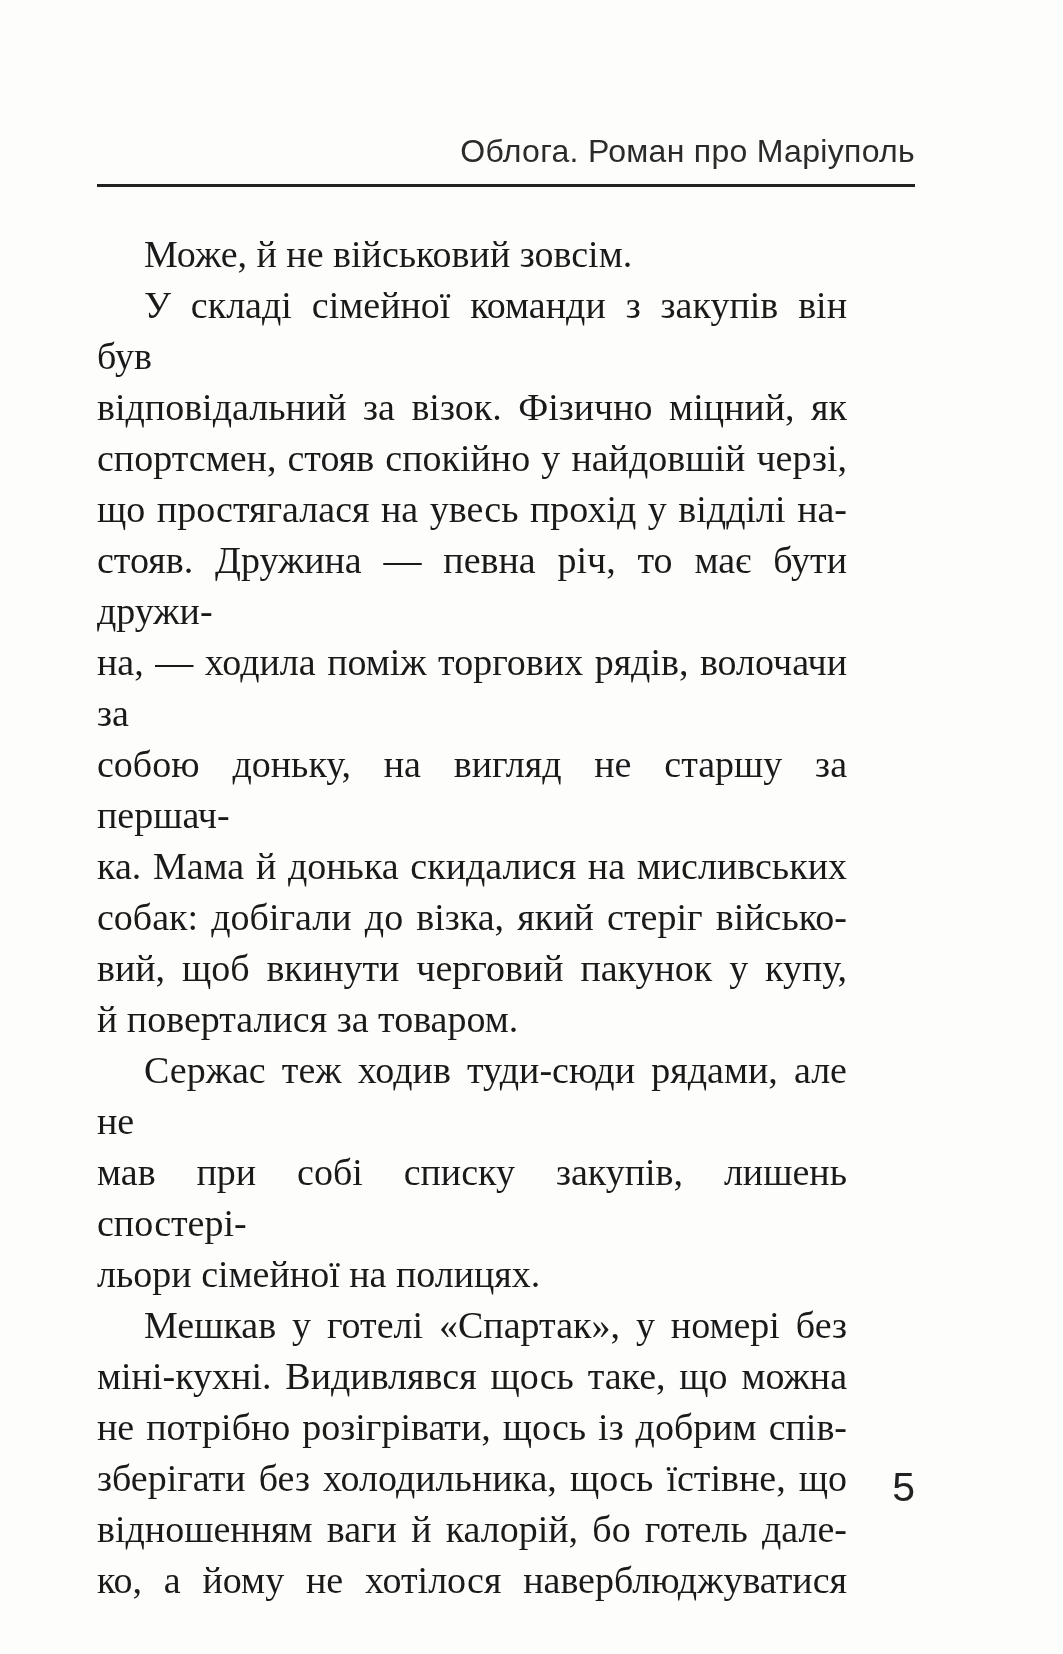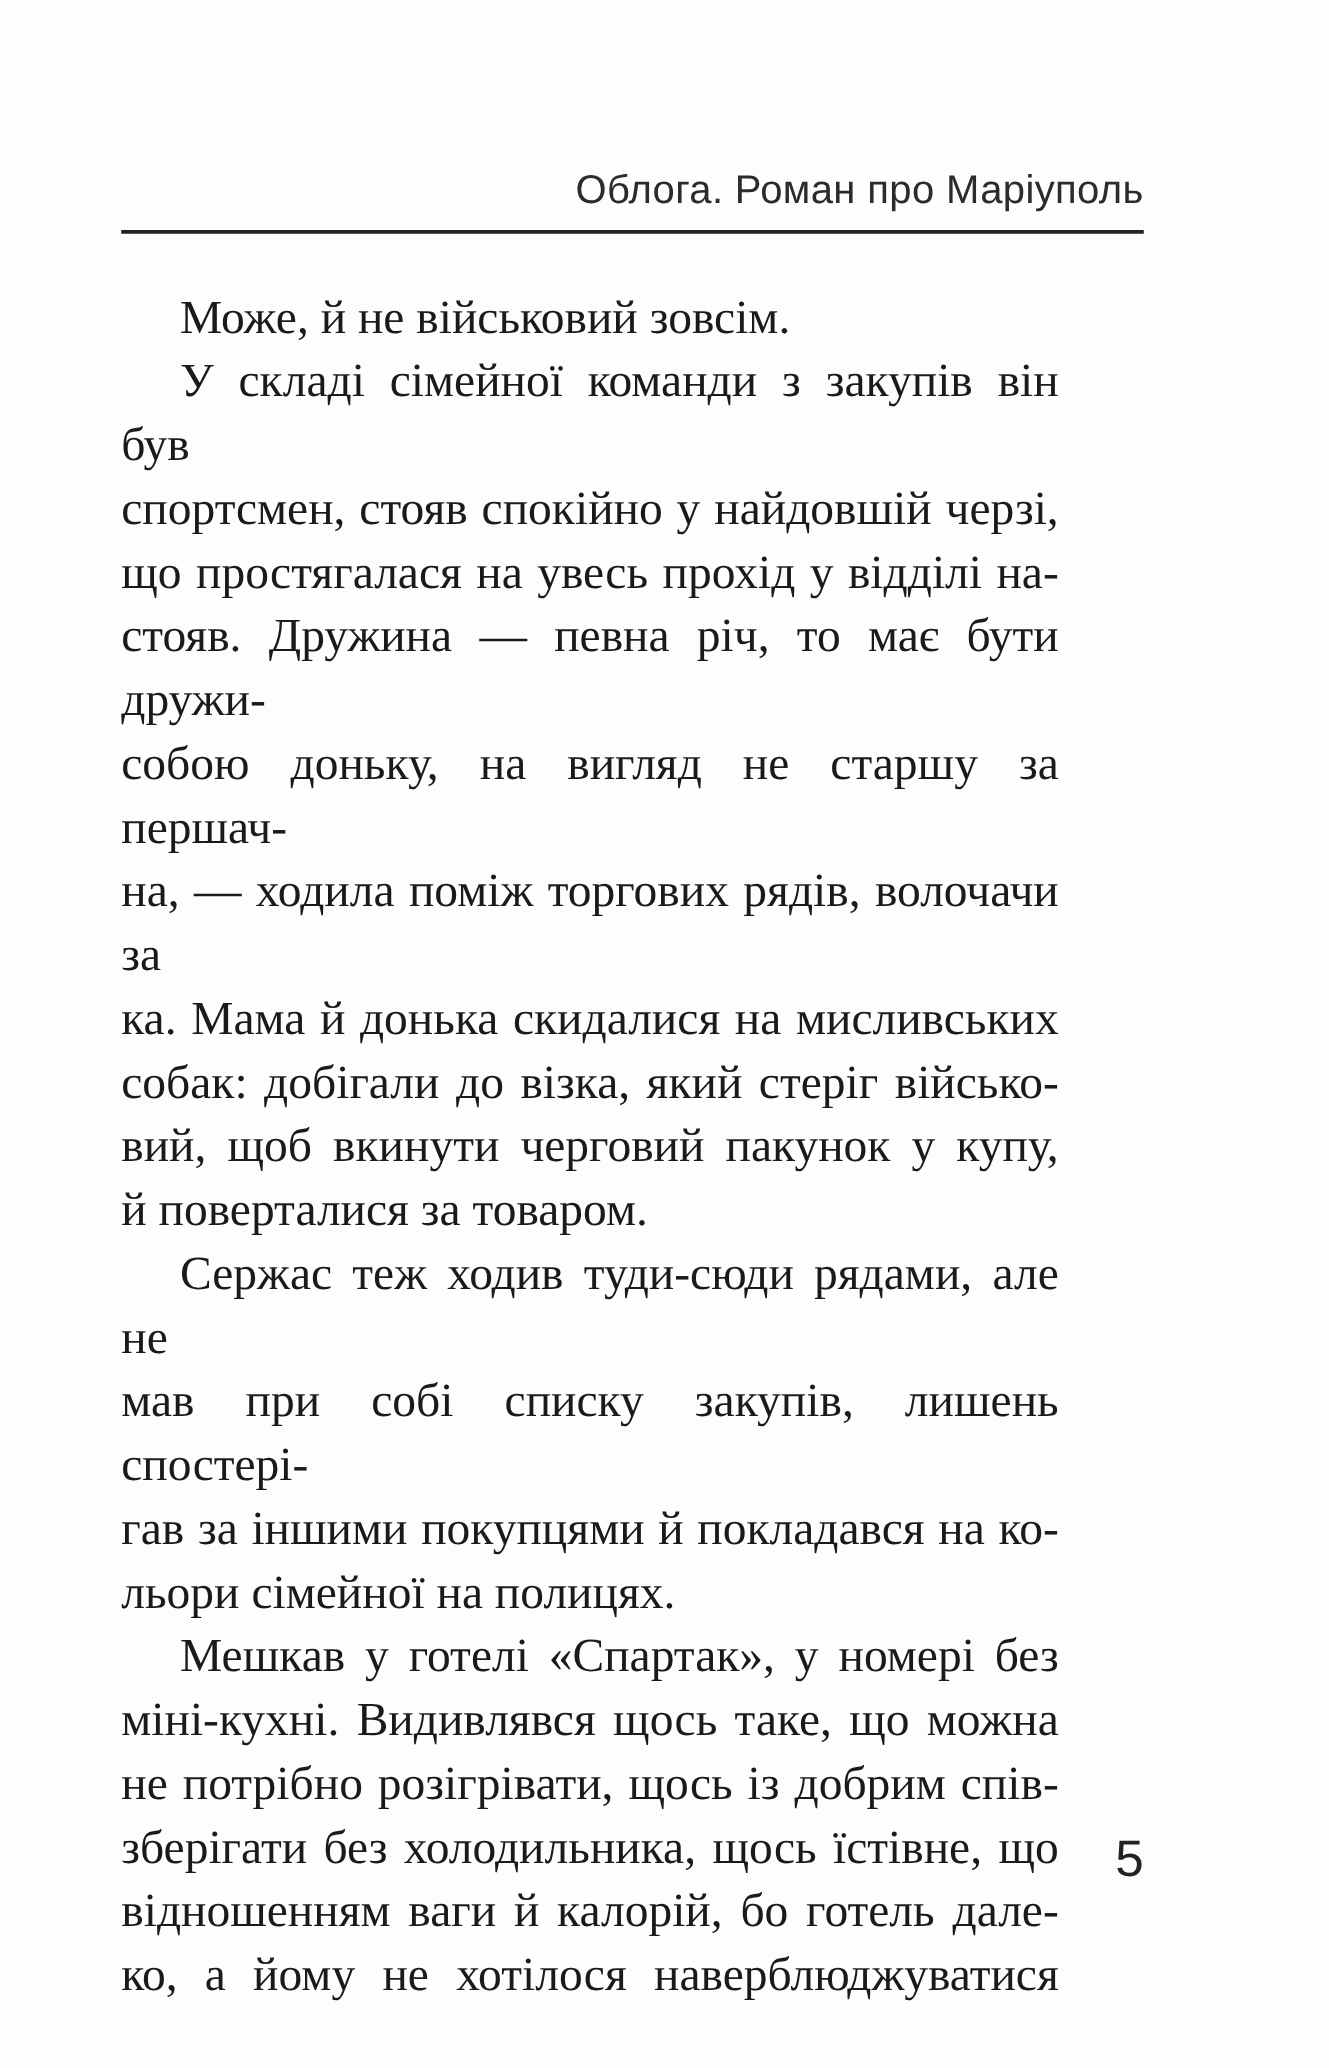--- a/index.html
+++ b/index.html
@@ -74,34 +74,34 @@
 
 <div class="page">
   <div class="running-head">Облога. Роман про Маріуполь</div>
   <div class="header-rule"></div>
   <div class="body-text">
       <div class="paragraph">
         <div class="line first endpara">Може, й не військовий зовсім.</div>
       </div>
       <div class="paragraph">
         <div class="line first">У складі сімейної команди з закупів він був</div>
+        <div class="line">відповідальний за візок. Фізично міцний, як</div>
         <div class="line">спортсмен, стояв спокійно у найдовшій черзі,</div>
         <div class="line">що простягалася на увесь прохід у відділі на-</div>
         <div class="line">стояв. Дружина — певна річ, то має бути дружи-</div>
+        <div class="line">на, — ходила поміж торгових рядів, волочачи за</div>
         <div class="line">собою доньку, на вигляд не старшу за першач-</div>
-        <div class="line">на, — ходила поміж торгових рядів, волочачи за</div>
         <div class="line">ка. Мама й донька скидалися на мисливських</div>
         <div class="line">собак: добігали до візка, який стеріг військо-</div>
         <div class="line">вий, щоб вкинути черговий пакунок у купу,</div>
         <div class="line endpara">й поверталися за товаром.</div>
       </div>
       <div class="paragraph">
         <div class="line first">Сержас теж ходив туди-сюди рядами, але не</div>
         <div class="line">мав при собі списку закупів, лишень спостері-</div>
-        <div class="line">гав за іншими покупцями й покладався на ко-</div>
         <div class="line endpara">льори сімейної на полицях.</div>
       </div>
       <div class="paragraph">
         <div class="line first">Мешкав у готелі «Спартак», у номері без</div>
         <div class="line">міні-кухні. Видивлявся щось таке, що можна</div>
         <div class="line">не потрібно розігрівати, щось із добрим спів-</div>
         <div class="line">зберігати без холодильника, щось їстівне, що</div>
         <div class="line">відношенням ваги й калорій, бо готель дале-</div>
         <div class="line">ко, а йому не хотілося наверблюджуватися</div>
       </div>

